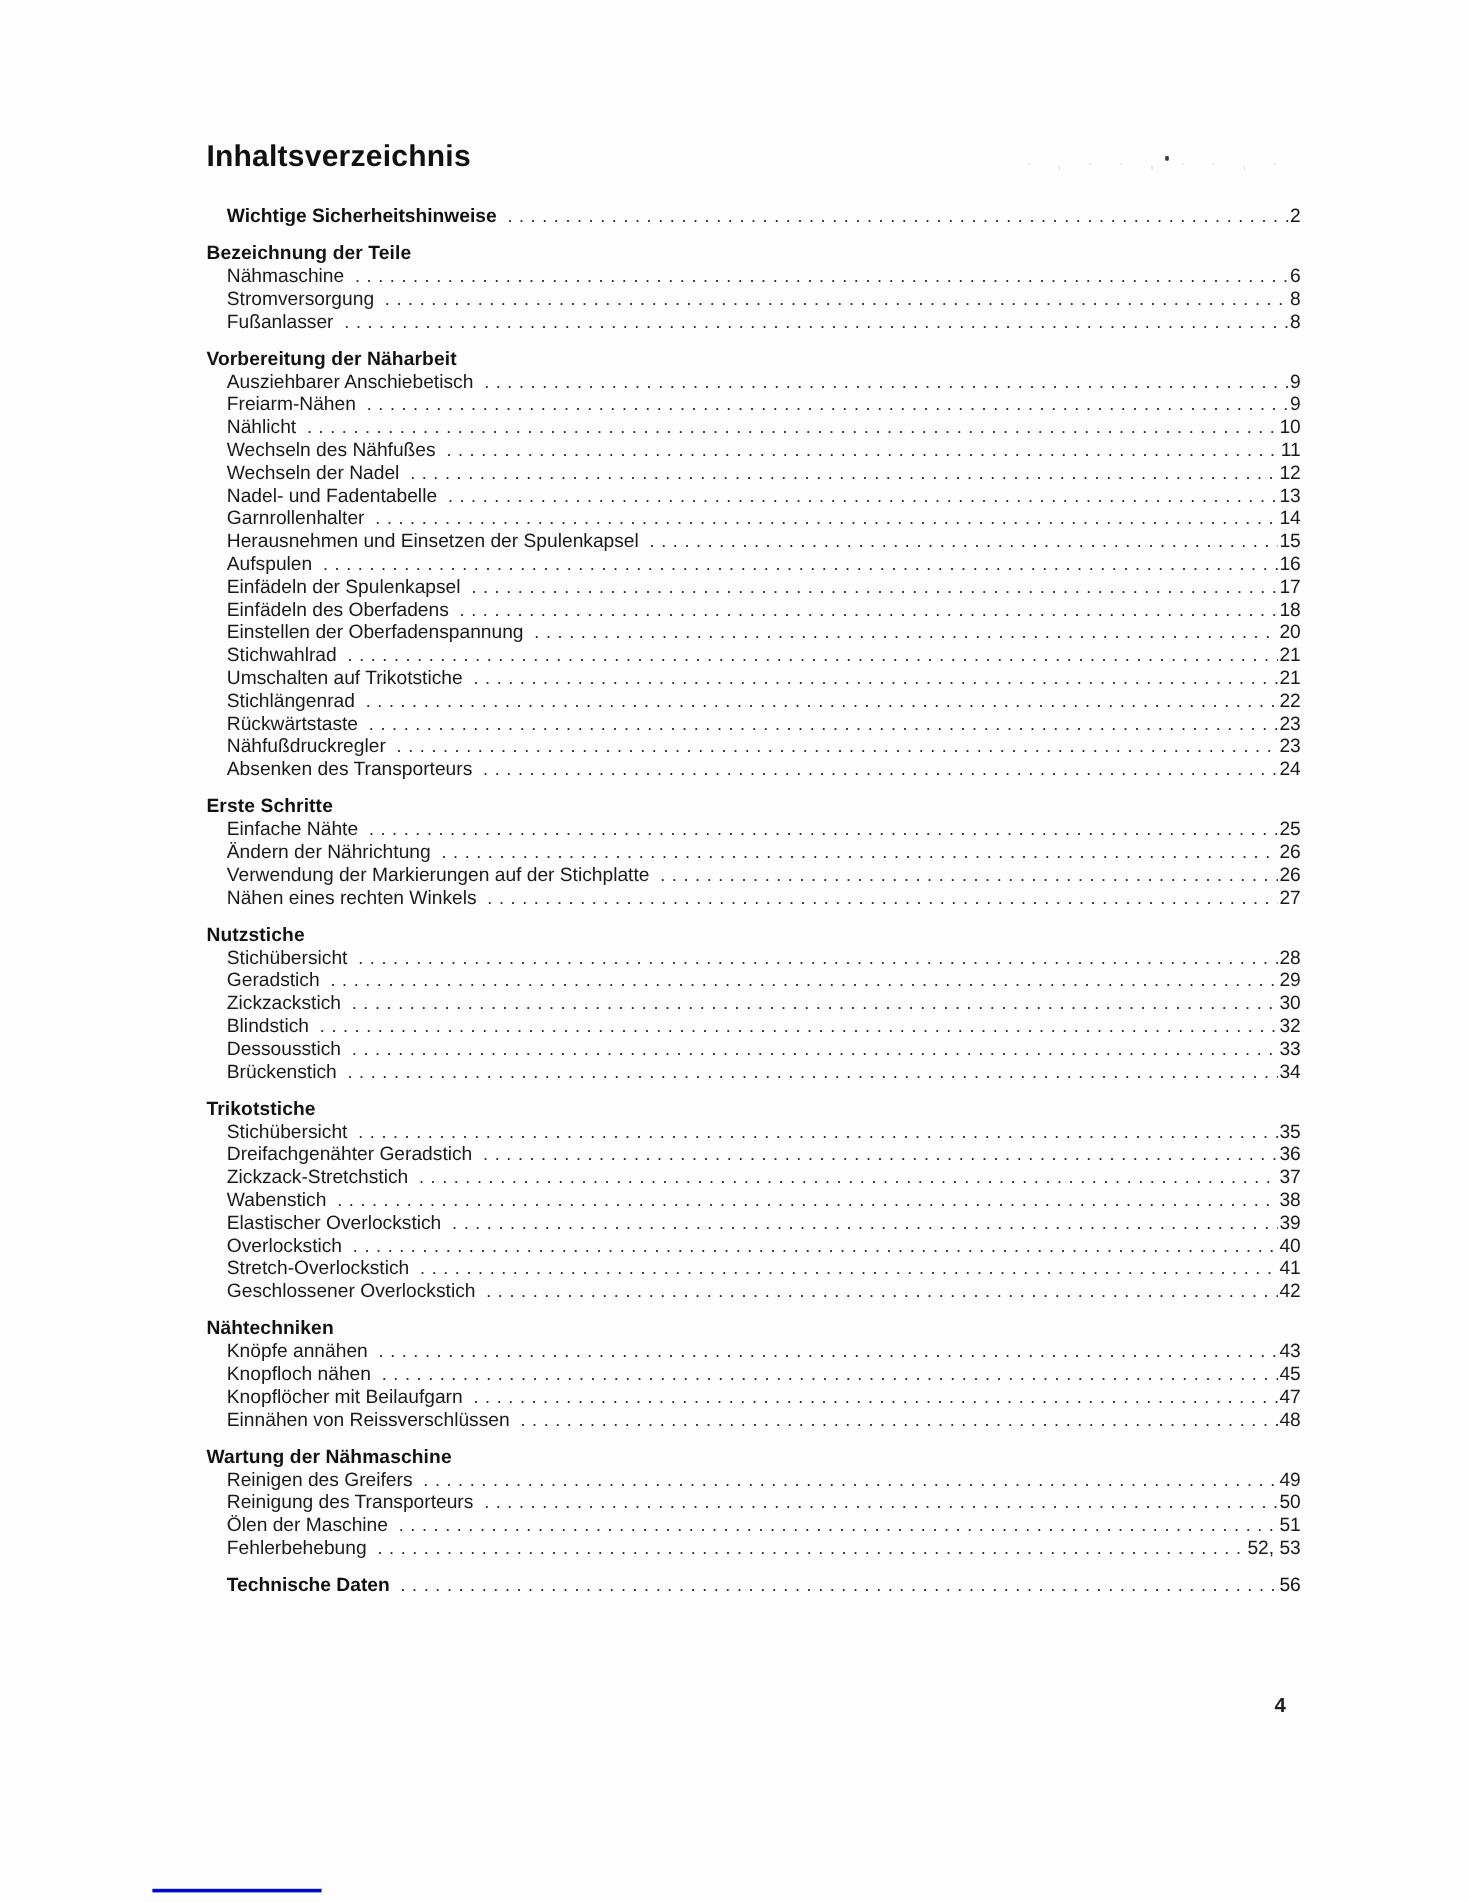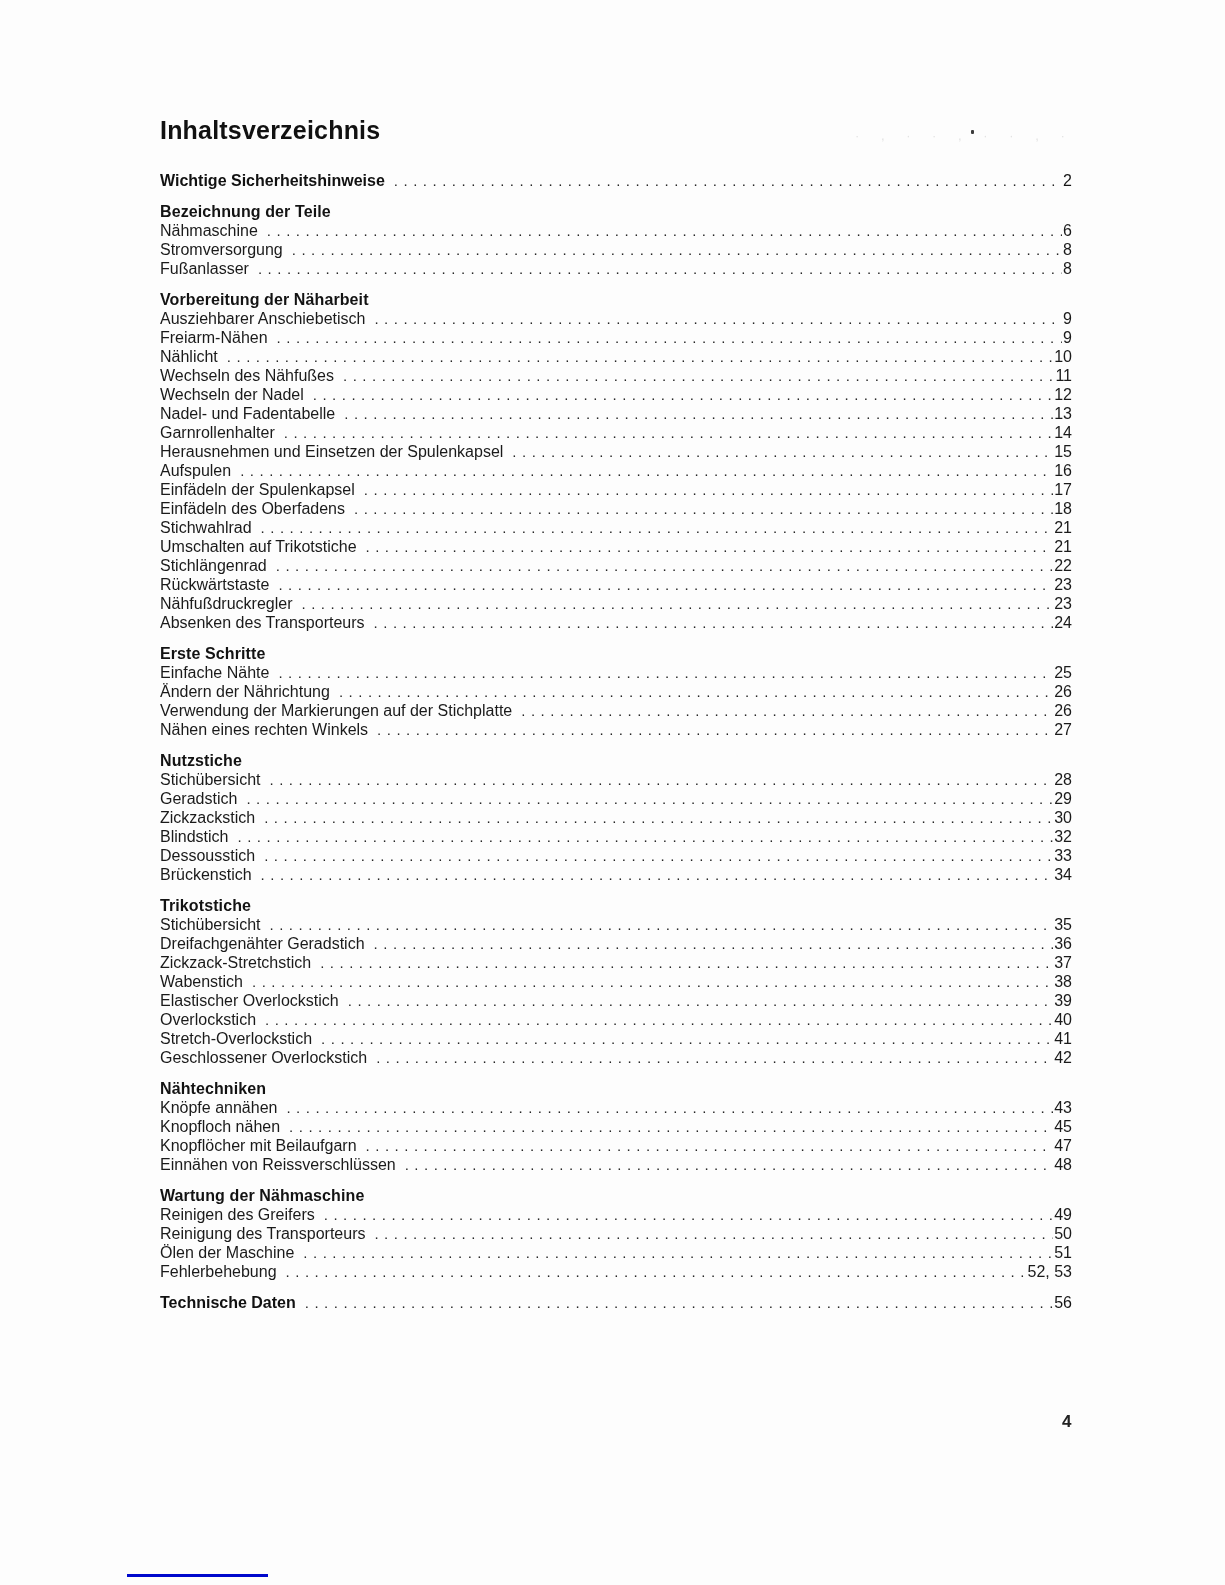--- a/index.html
+++ b/index.html
@@ -10,21 +10,21 @@
     width: 1225px;
     height: 1585px;
     position: relative;
     background: #fdfdfd;
     overflow: hidden;
     font-family: "Liberation Sans", "DejaVu Sans", sans-serif;
     color: #171717;
   }
   .page-content {
     position: absolute;
-    left: 160px;
+    left: 172px;
     top: 116px;
     width: 912px;
   }
   .doc-title {
     font-size: 25px;
     font-weight: bold;
     margin: 0 0 26px 0;
     letter-spacing: 0.2px;
     color: #111;
   }
@@ -40,20 +40,21 @@
     line-height: 19px;
     color: #131313;
     letter-spacing: 0.1px;
     margin-top: 12px;
   }
   .row {
     display: flex;
     align-items: flex-start;
     line-height: 19px;
     font-size: 16px;
+    margin-left: 17px;
   }
   .row .label {
     white-space: nowrap;
     color: #1a1a1a;
   }
   .row.bold .label {
     font-weight: bold;
     color: #111;
   }
   .dots {
@@ -217,20 +218,25 @@
     <span class="pagenum">17</span>
   </div>
 
   <div class="row">
     <span class="label">Einfädeln des Oberfadens</span>
     <span class="dots"></span>
     <span class="pagenum">18</span>
   </div>
 
 
+  <div class="row">
+    <span class="label">Einstellen der Oberfadenspannung</span>
+    <span class="dots"></span>
+    <span class="pagenum">20</span>
+  </div>
 
   <div class="row">
     <span class="label">Stichwahlrad</span>
     <span class="dots"></span>
     <span class="pagenum">21</span>
   </div>
 
   <div class="row">
     <span class="label">Umschalten auf Trikotstiche</span>
     <span class="dots"></span>

